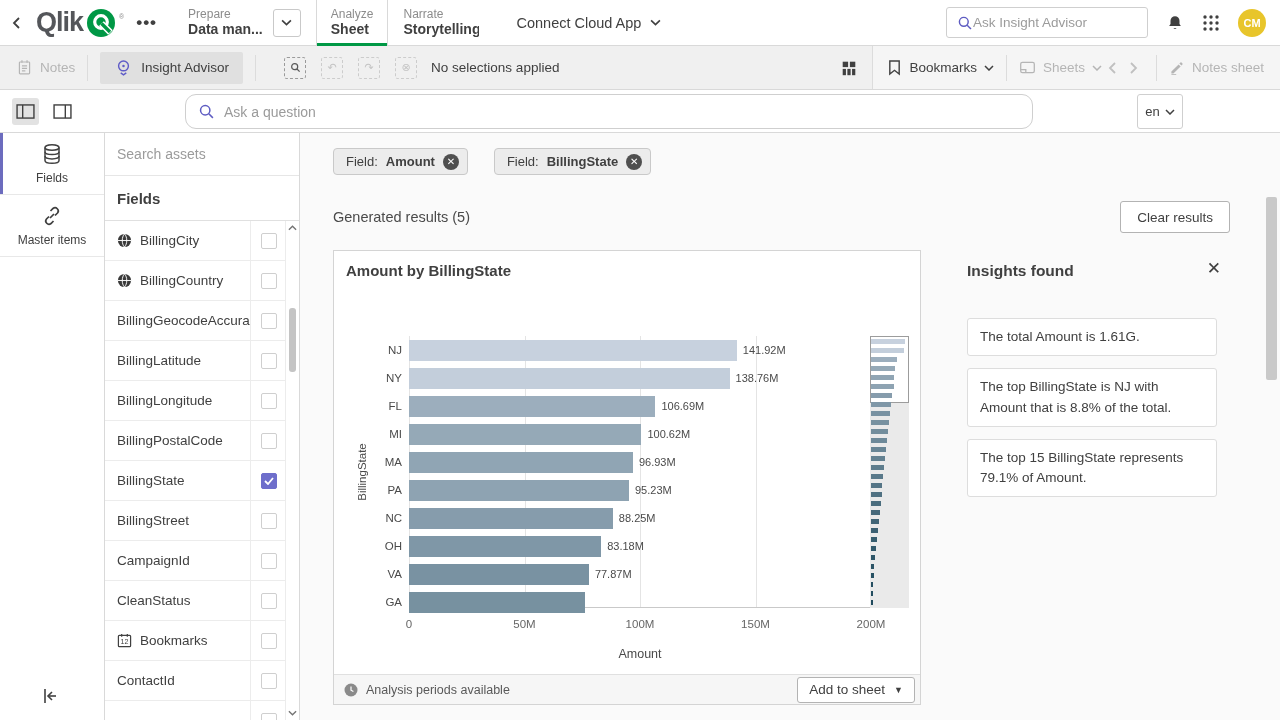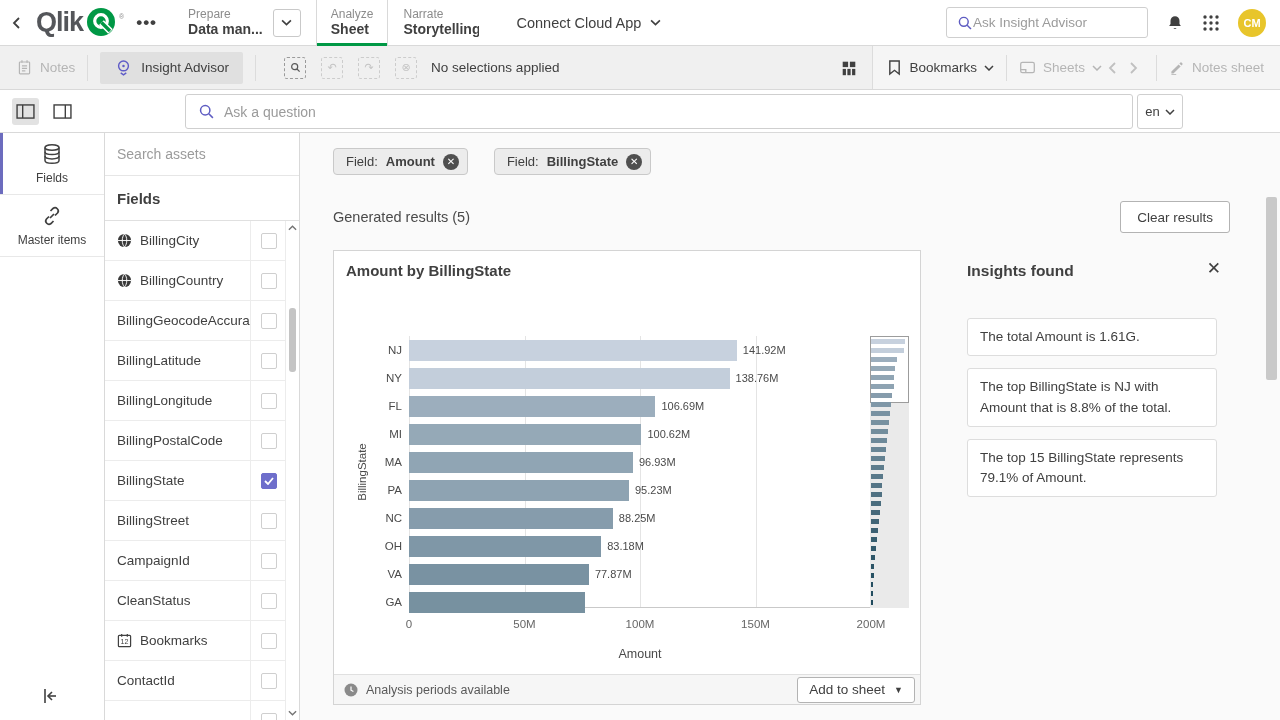--- a/index.html
+++ b/index.html
@@ -3,21 +3,21 @@
 <meta charset="utf-8">
 <style>
   * { box-sizing: border-box; margin: 0; padding: 0; }
   html,body { width:1280px; height:720px; overflow:hidden;
     font-family:"Liberation Sans","DejaVu Sans",sans-serif; background:#fff; color:#404040; }
   svg { display:block; }
 
   
   .topbar { height:46px; display:flex; align-items:center; border-bottom:1px solid #d9d9d9; background:#fff; }
   .back-btn { width:34px; height:46px; display:flex; align-items:center; justify-content:center; color:#404040; cursor:pointer; }
-  .logo { display:flex; align-items:flex-start; gap:3px; margin-left:2px; }
+  .logo { display:flex; align-items:flex-end; gap:3px; margin-left:2px; }
   .logo-text { font-size:27px; font-weight:700; letter-spacing:-1px; color:#54565a; }
   .logo-reg { font-size:7px; color:#8c8c8c; align-self:flex-start; margin-top:6px; }
   .more-btn { margin:0 16px 0 12px; font-size:17px; font-weight:700; color:#404040; letter-spacing:1px; cursor:pointer; }
   .tabs { display:flex; height:46px; }
   .tab { display:flex; align-items:center; padding:0 14px; border-left:1px solid transparent; border-right:1px solid transparent; cursor:pointer; }
   .tab.active { border-left-color:#d9d9d9; border-right-color:#d9d9d9; box-shadow: inset 0 -3px 0 #009845; background:#fff; }
   .tab-small { display:block; font-size:12px; color:#8c8c8c; line-height:14px; }
   .tab-big { display:block; font-size:14px; font-weight:700; color:#404040; line-height:17px; max-width:76px; white-space:nowrap; overflow:hidden; }
   .tab-dd { width:28px; height:28px; margin-left:10px; border:1px solid #c9c9c9; border-radius:3px; background:#fff;
     display:flex; align-items:center; justify-content:center; color:#404040; cursor:pointer; }
@@ -45,21 +45,21 @@
   .tb-right { height:100%; background:#f5f5f5; border-left:1px solid #dcdcdc; display:flex; align-items:center; padding:0 16px 0 14px; }
   .tb-item { display:flex; align-items:center; gap:7px; font-size:13.5px; cursor:pointer; }
   .tb-item.dim { color:#b5b5b5; }
   .pg-chev { color:#c0c0c0; margin:0 6px; cursor:pointer; }
 
   
   .qrow { height:43px; background:#fff; border-bottom:1px solid #d9d9d9; position:relative; }
   .toggles { position:absolute; left:12px; top:8px; display:flex; gap:10px; }
   .toggle-btn { width:27px; height:27px; display:flex; align-items:center; justify-content:center; border-radius:3px; color:#404040; cursor:pointer; }
   .toggle-btn.active { background:#e2e2e2; }
-  .q-search { position:absolute; left:185px; top:4px; width:948px; height:35px; border:1px solid #cfcfcf; border-radius:3px;
+  .q-search { position:absolute; left:185px; top:4px; width:848px; height:35px; border:1px solid #cfcfcf; border-radius:11px;
     display:flex; align-items:center; gap:9px; padding:0 12px; background:#fff; }
   .q-search input { border:none; outline:none; flex:1; font-size:14px; color:#404040; font-family:inherit; }
   .q-search input::placeholder { color:#9b9b9b; }
   .lang-btn { position:absolute; left:1137px; top:4px; width:46px; height:35px; border:1px solid #cfcfcf; border-radius:3px;
     display:flex; align-items:center; justify-content:center; gap:5px; font-size:13px; color:#404040; background:#fff; cursor:pointer; }
 
   
   .layout { display:flex; height:587px; }
   .rail { width:105px; flex:none; border-right:1px solid #d9d9d9; position:relative; background:#fff; }
   .rail-item { height:62px; border-bottom:1px solid #e8e8e8; display:flex; flex-direction:column; align-items:center; justify-content:center;

